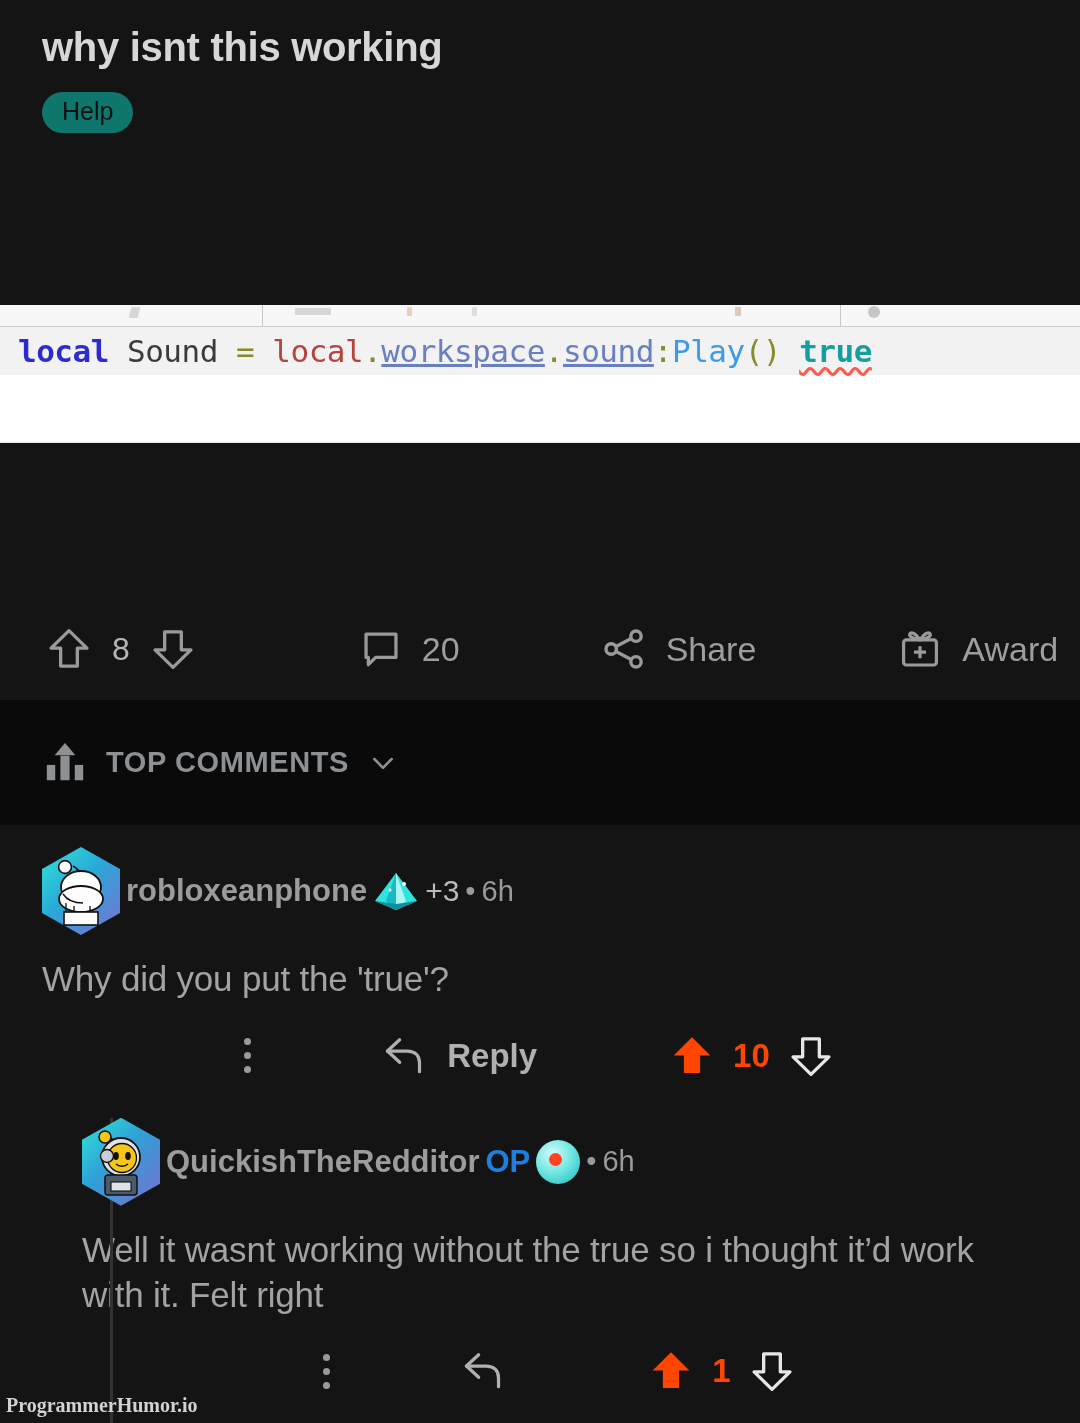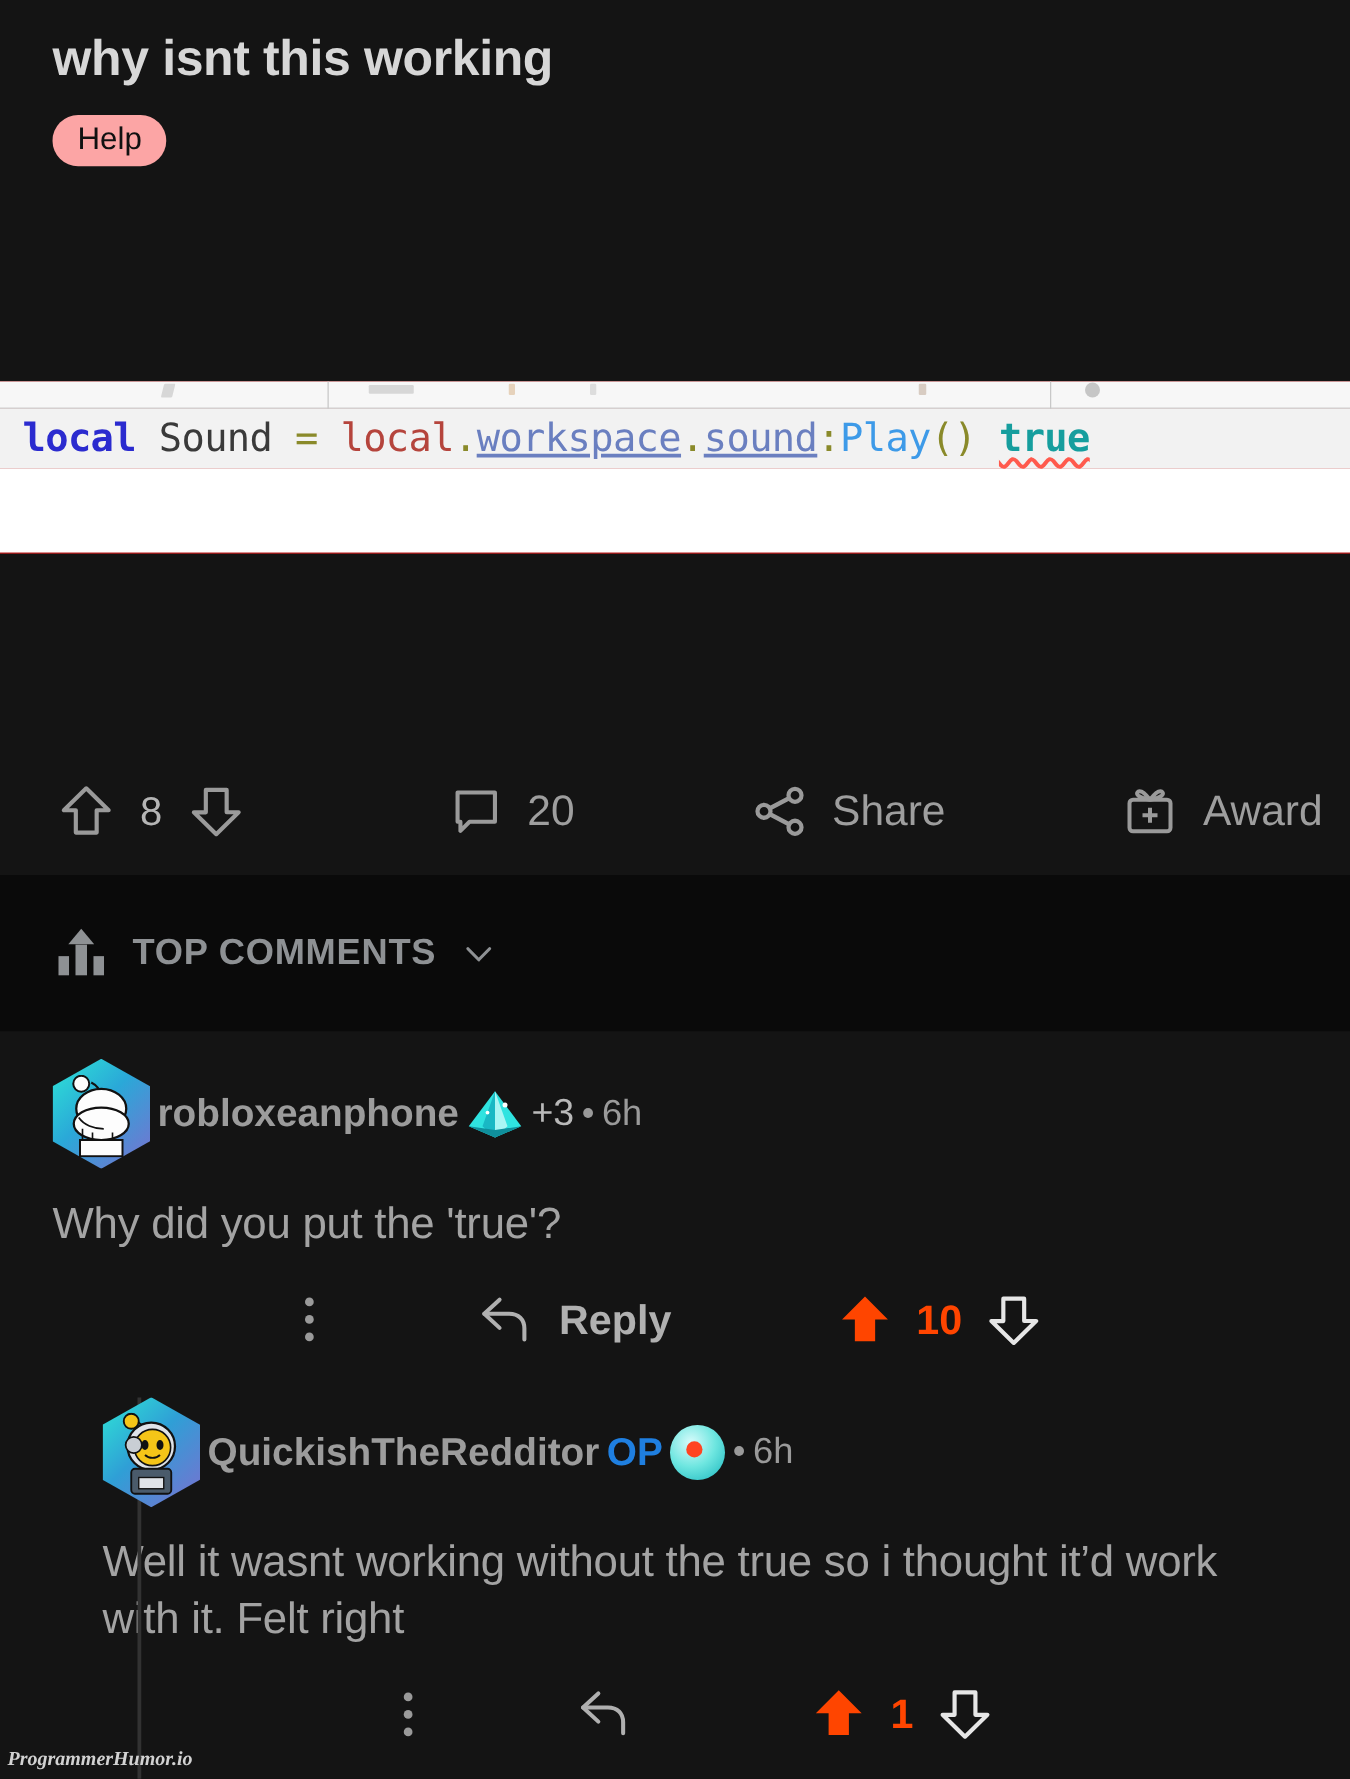--- a/index.html
+++ b/index.html
@@ -12,29 +12,29 @@
   .page { position:relative; width:1080px; height:1423px; background:#141414; }
 
   
   .post-header { padding:24px 42px 0 42px; }
   .post-title {
     font-size:40px; font-weight:700; color:#d7d7d7;
     letter-spacing:-0.3px; line-height:1.15;
   }
   .flair-row { margin-top:22px; }
   .flair {
-    display:inline-block; background:#fca5a5; color:#111;
+    display:inline-block; background:#0f766e; color:#111;
     font-size:25px; font-weight:400; border-radius:22px;
     padding:7px 20px 9px 20px; line-height:1;
   }
 
   
   .code-image {
     position:absolute; left:0; top:305px; width:1080px; height:138px;
-    background:#b91c1c; overflow:hidden;
+    background:#e5e5e5; overflow:hidden;
   }
   .code-toolbar {
     position:relative; height:22px; background:#f7f7f7;
     border-bottom:1px solid #cfcfcf;
   }
   .tb-div { position:absolute; top:0; width:1px; height:22px; background:#c8c8c8; }
   .tb-ghost { position:absolute; background:#bdbdbd; opacity:.55; border-radius:1px; }
   .tb-ghost.g1 { left:130px; top:2px; width:9px; height:11px; transform:skewX(-14deg); }
   .tb-ghost.g2 { left:295px; top:3px; width:36px; height:7px; }
   .tb-ghost.g3 { left:407px; top:2px; width:5px; height:9px; background:#d8b48a; }
@@ -133,22 +133,22 @@
     position:relative; overflow:hidden;
   }
   .round-badge::after {
     content:""; position:absolute; left:13px; top:13px; width:13px; height:13px;
     border-radius:50%; background:#ff4422;
   }
 
   
   .watermark {
     position:absolute; left:6px; bottom:6px;
-    font-family:"Liberation Serif", serif; font-style:italic; font-weight:700;
-    font-size:16px; color:#d2d2d2;
+    font-family:"Liberation Serif", serif; font-weight:700;
+    font-size:20px; color:#d2d2d2;
   }
 </style>
 </head>
 <body>
 
 <div class="page">
 
   <div class="post-header">
     <div class="post-title">why isnt this working</div>
     <div class="flair-row">

